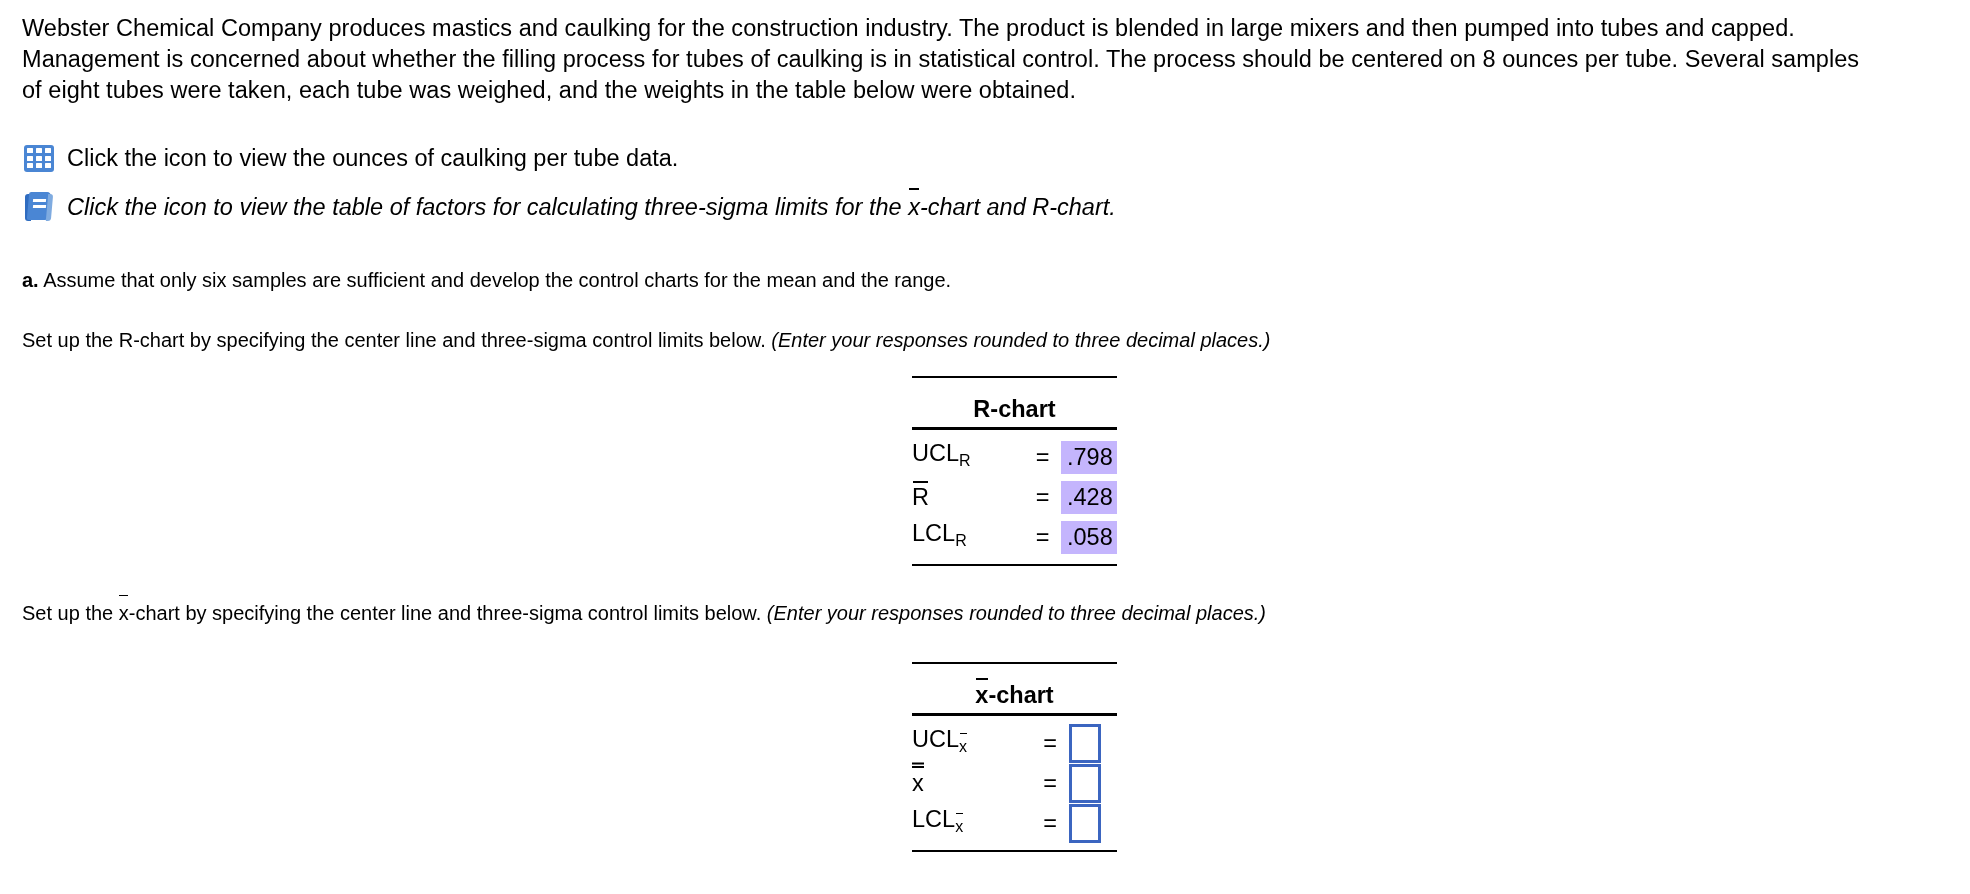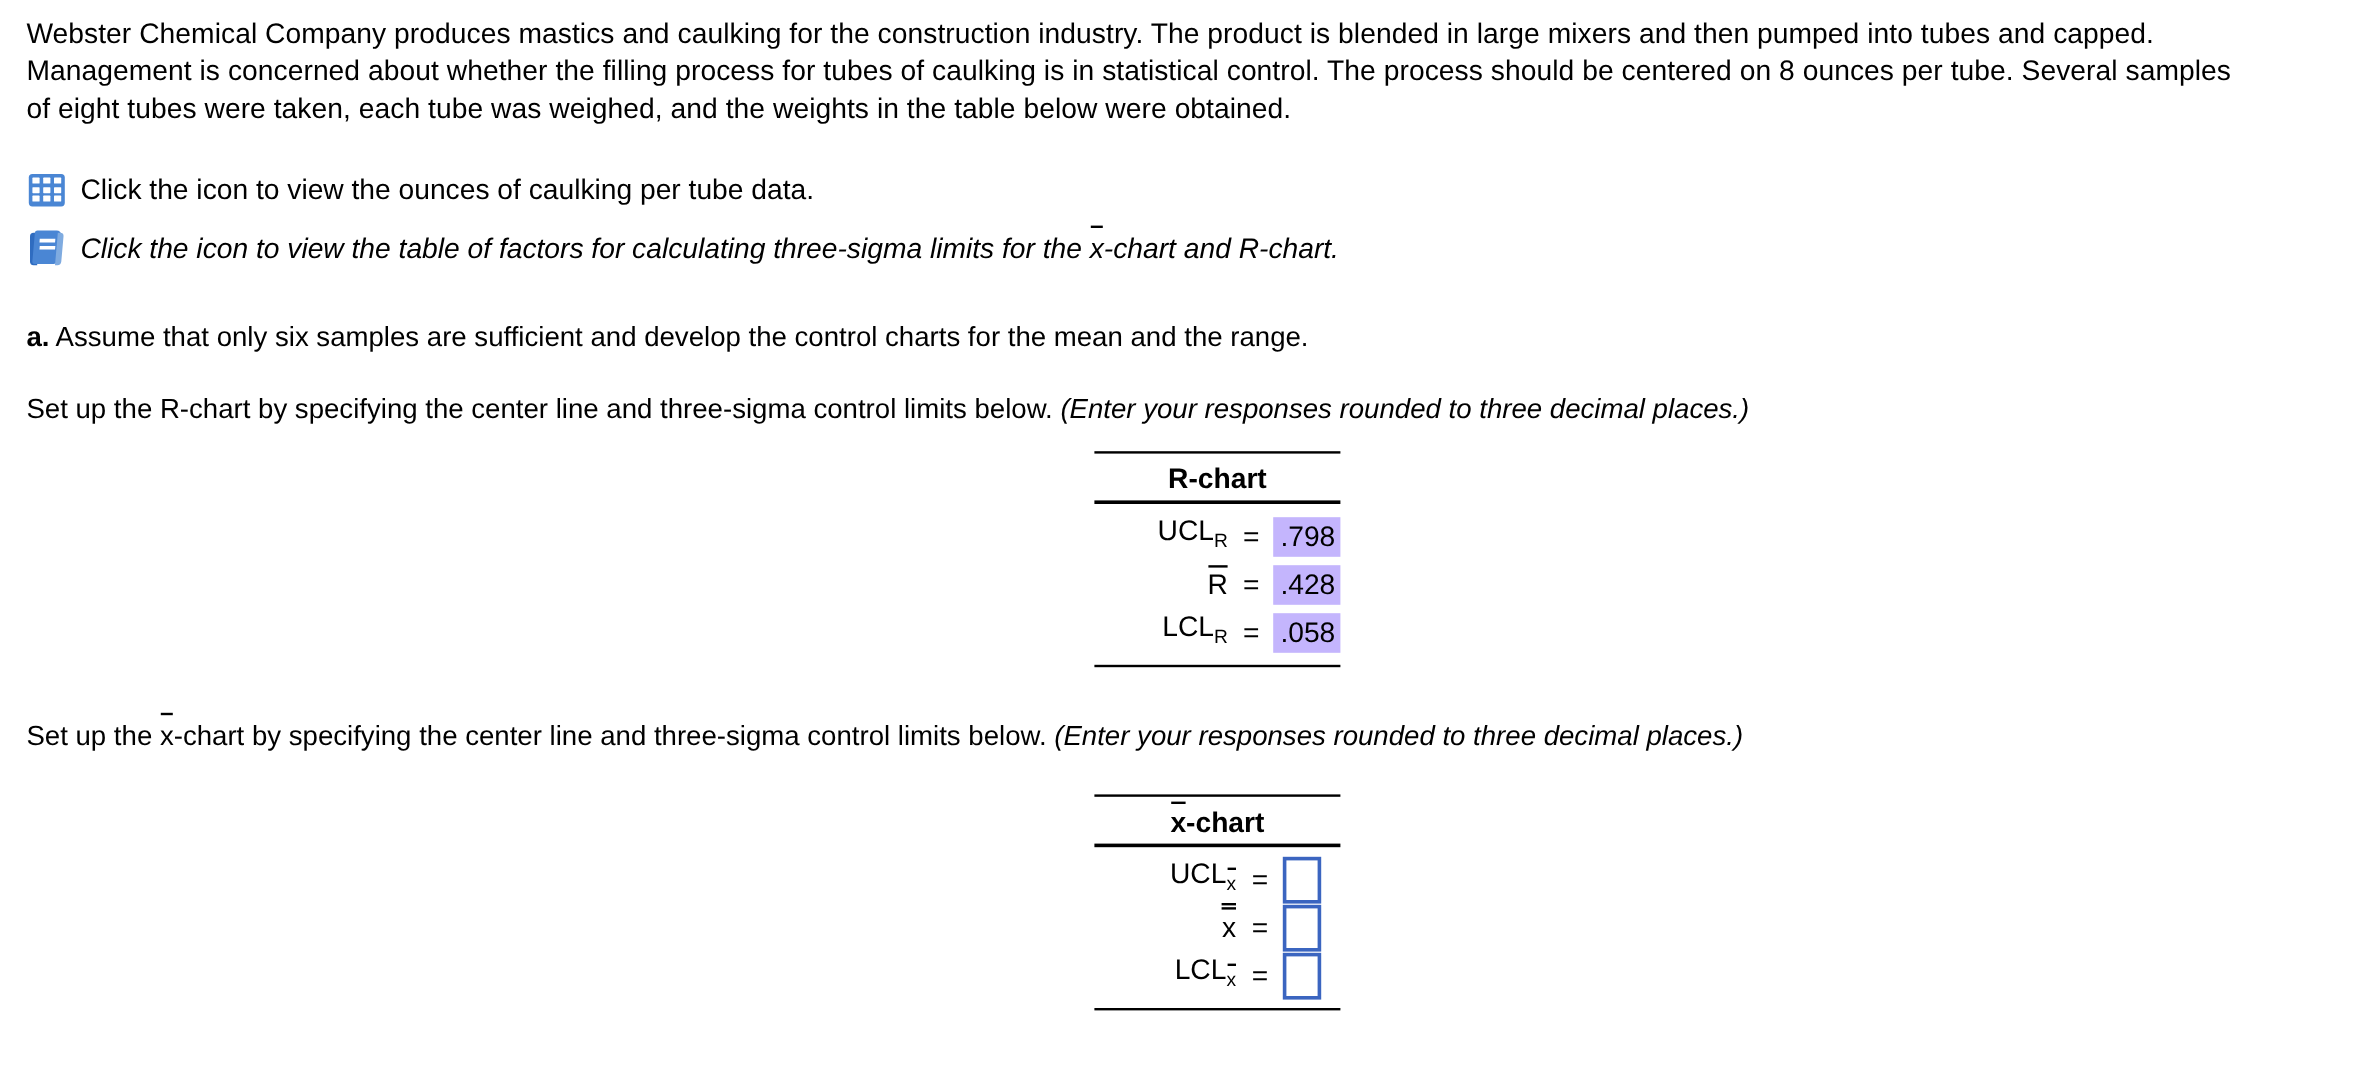--- a/index.html
+++ b/index.html
@@ -109,21 +109,21 @@
     background: #ffffff;
     transform: skewX(-5deg);
   }
   .icon-book .l1 { top: 8px; }
   .icon-book .l2 { top: 14px; }
 
   
   .prompt {
     position: absolute;
     left: 22px;
-    font-size: 23px;
+    font-size: 20px;
     line-height: 30px;
     white-space: nowrap;
   }
   .prompt-a   { top: 265px; }
   .prompt-r   { top: 325px; }
   .prompt-x   { top: 598px; }
 
   .bold { font-weight: bold; }
   .ital { font-style: italic; }
 
@@ -170,36 +170,35 @@
     border-top: 3px solid #000;
   }
   .ans-table .rule-bottom {
     height: 0;
     border-top: 2px solid #000;
   }
   .ans-table .tbl-title {
     text-align: center;
     font-weight: bold;
     font-size: 23.5px;
-    padding: 8px 0 5px 0;
+    padding: 18px 0 5px 0;
     line-height: 26px;
   }
   .ans-rows {
     padding: 7px 0 7px 0;
   }
   .ans-row {
     display: flex;
     align-items: center;
     justify-content: flex-start;
     height: 40px;
     font-size: 23.5px;
   }
   .ans-label {
     width: 118px;
-    text-align: right;
     padding-right: 9px;
     white-space: nowrap;
     line-height: 24px;
   }
   .sub {
     font-size: 16px;
     vertical-align: -0.32em;
     display: inline-block;
   }
   .eq {

